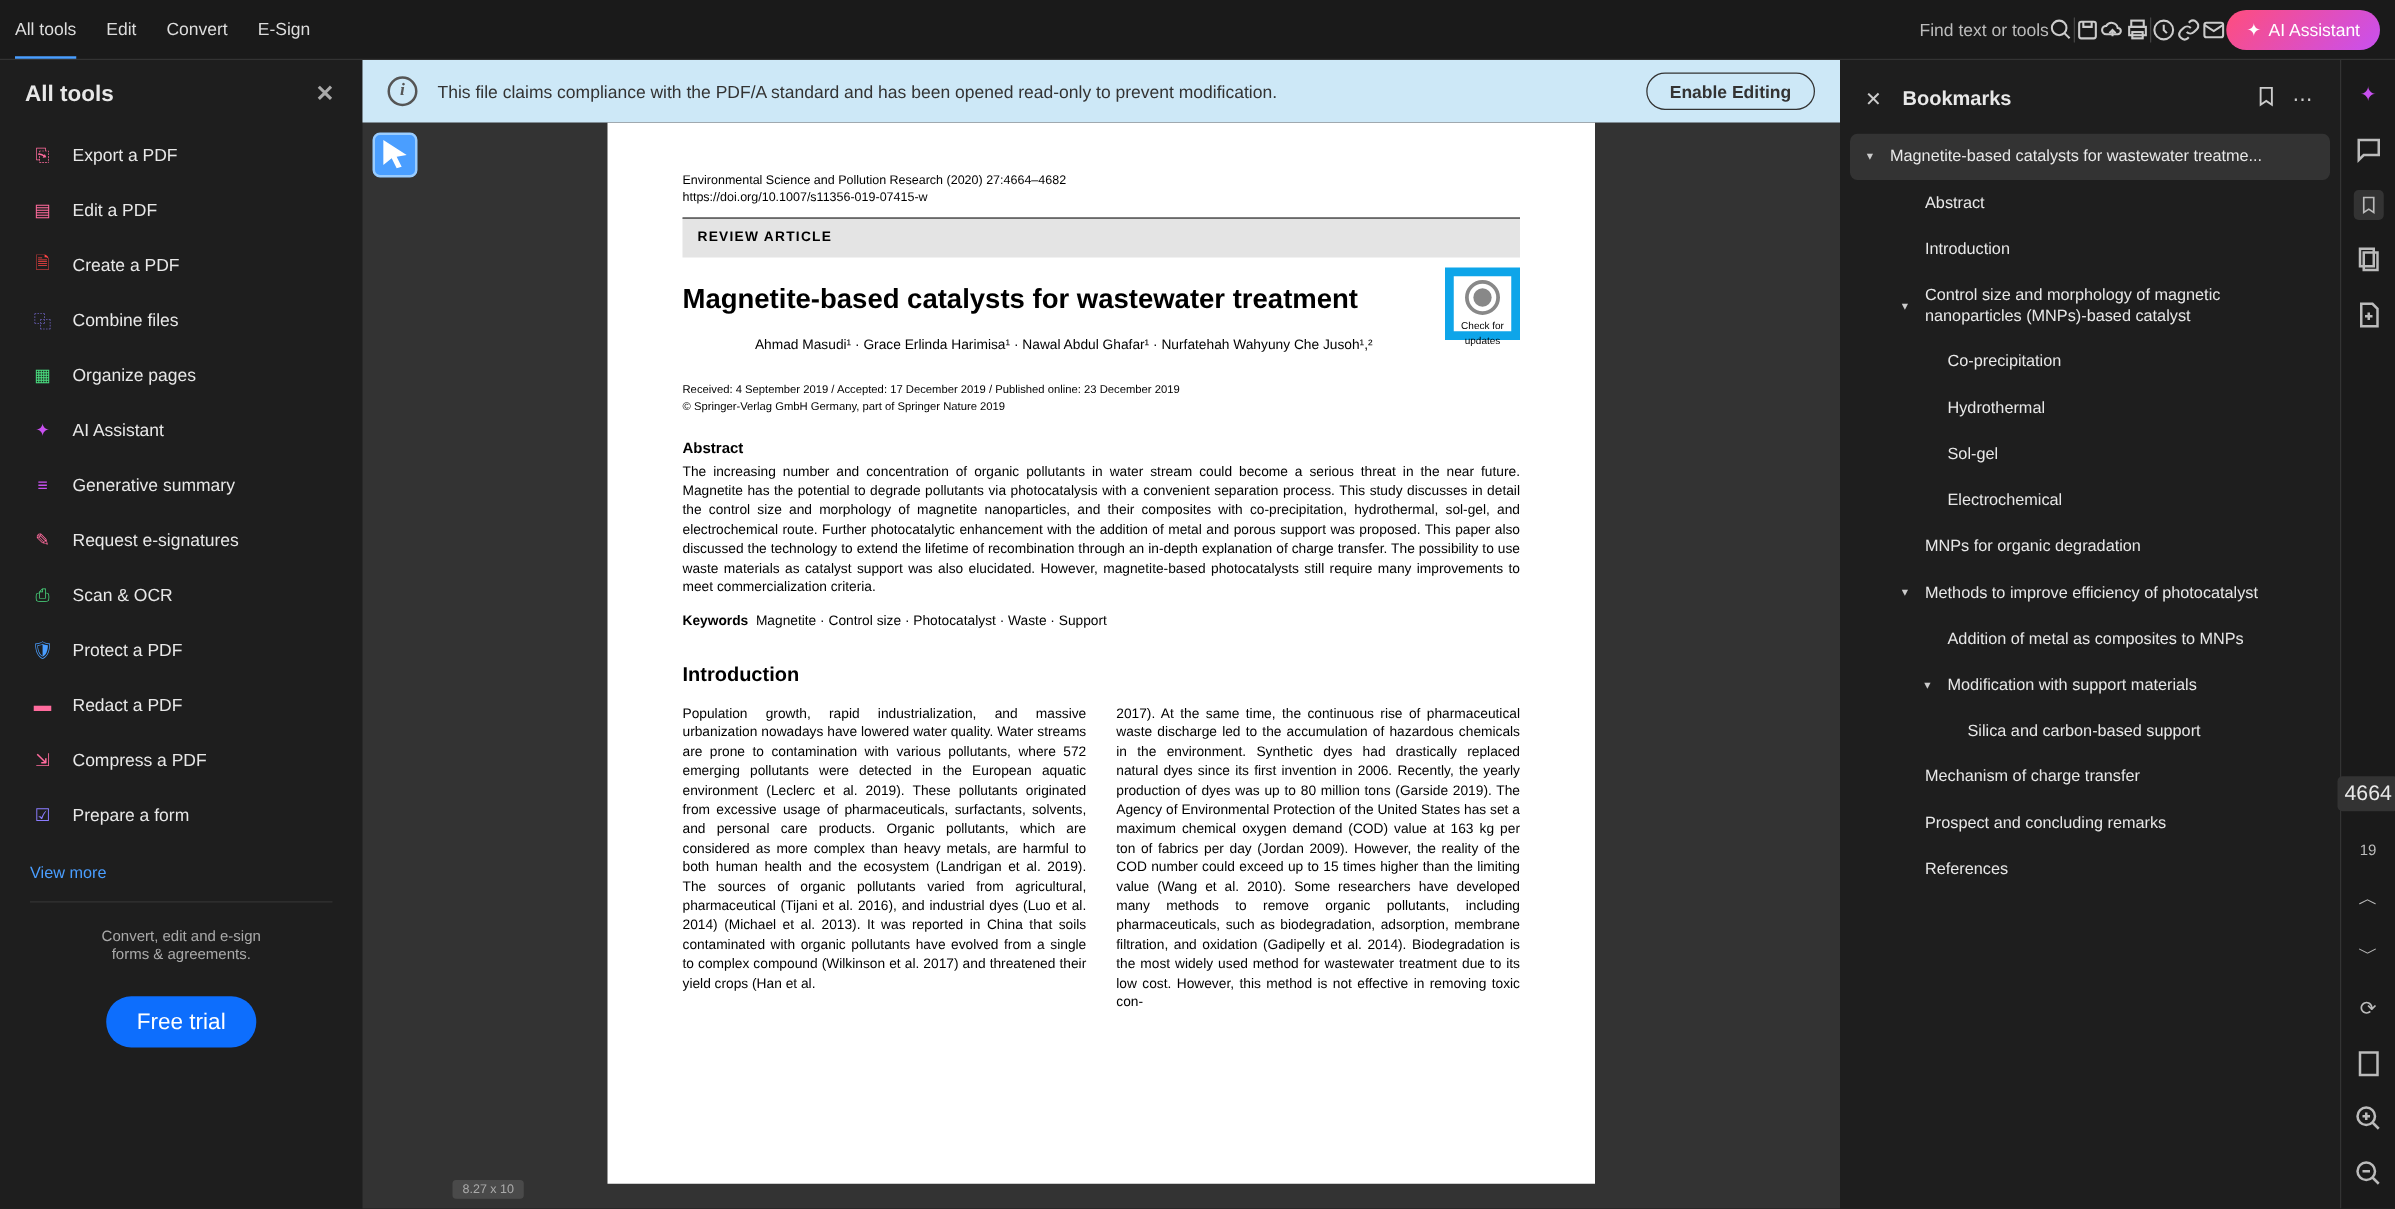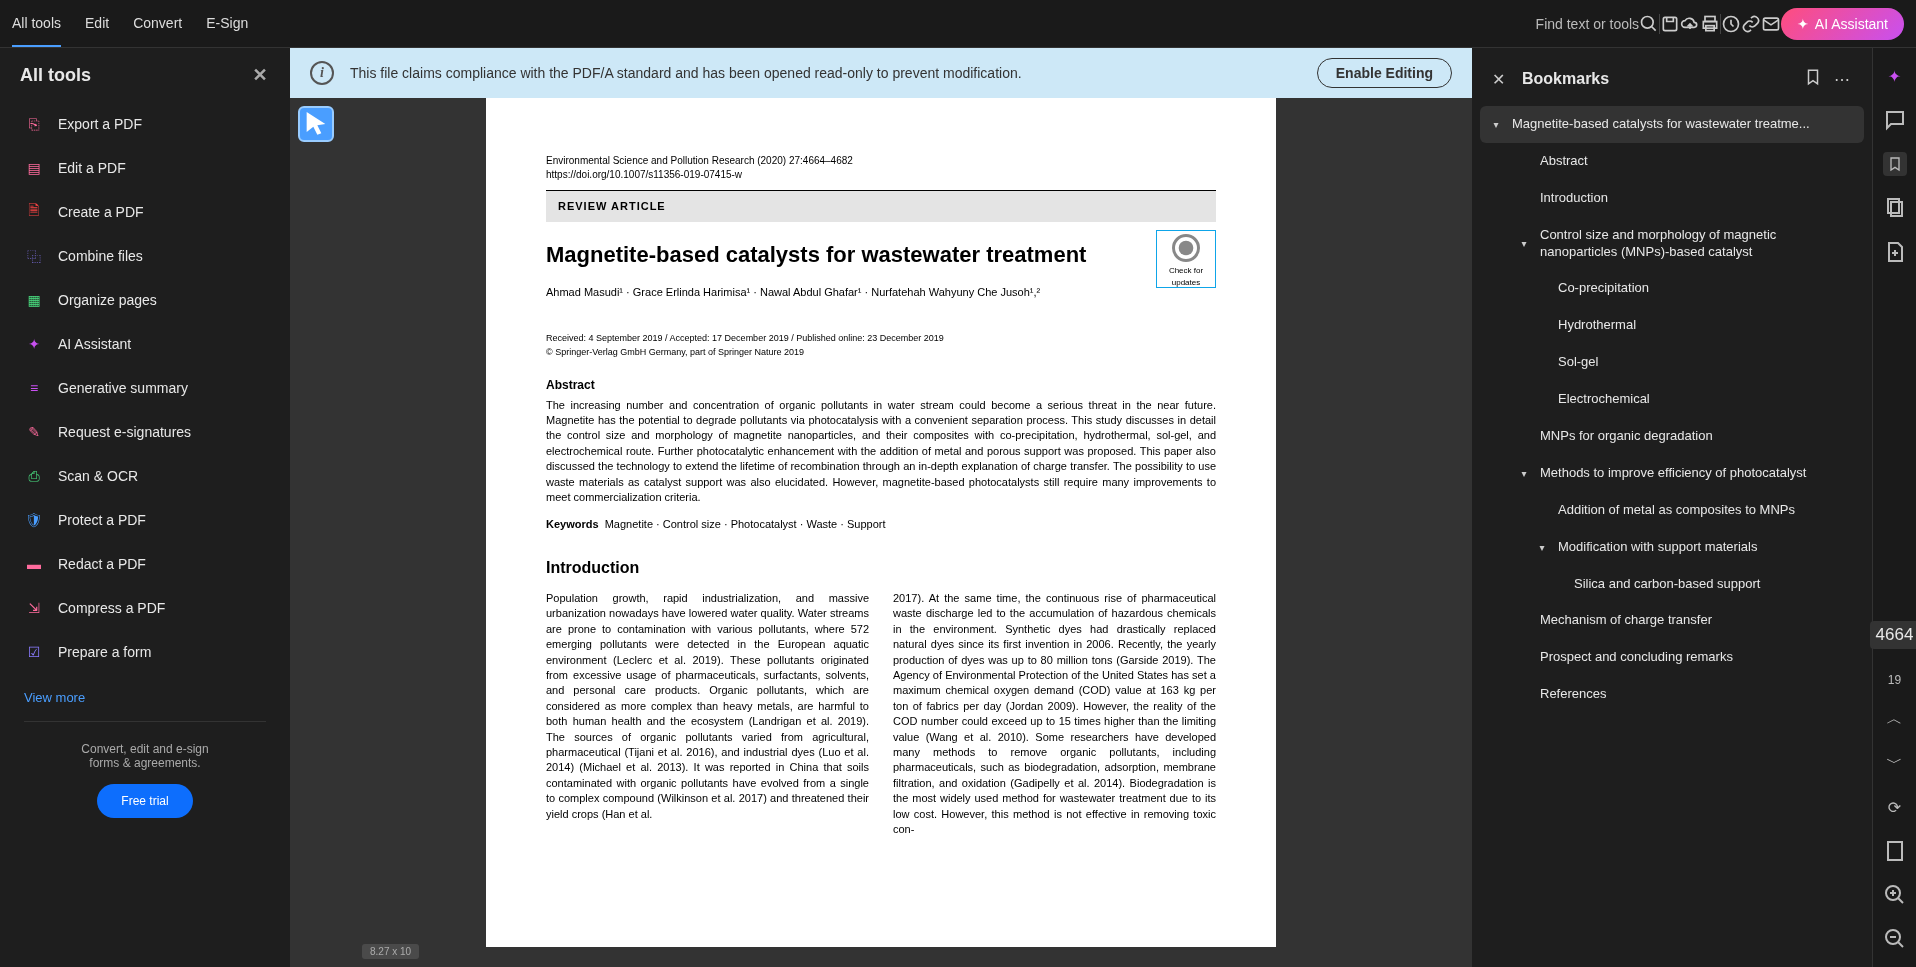--- a/index.html
+++ b/index.html
@@ -20,41 +20,41 @@
 .main { flex: 1; display: flex; overflow: hidden; }
 
 
 .left-panel { width: 290px; background: #1e1e1e; padding: 16px 12px; overflow-y: auto; position: relative; }
 .left-title { font-size: 18px; font-weight: 600; margin-bottom: 16px; display:flex; align-items:center; justify-content:space-between; padding:0 8px;}
 .tool-item { display: flex; align-items: center; gap: 14px; padding: 12px 12px; border-radius: 6px; cursor: pointer; font-size: 14px; }
 .tool-icon { width: 20px; height: 20px; display: flex; align-items: center; justify-content: center; }
 .view-more { font-size: 13px; color: #4a9eff; margin-top: 8px; cursor: pointer; padding: 8px 12px; }
 .left-divider { height: 1px; background: #333; margin: 8px 12px; }
 .left-footer { text-align: center; font-size: 12px; color: #aaa; margin-top: 20px; }
-.free-trial-btn { background: #0d6efd; color: #fff; padding: 10px 24px; border-radius: 20px; margin: 14px auto 0; display: inline-block; cursor: pointer; font-size:12px; }
+.free-trial-btn { background: #0d6efd; color: #fff; padding: 10px 24px; border-radius: 20px; margin: 27px auto 0; display: inline-block; cursor: pointer; font-size:18px; }
 .close-x { width:20px; text-align:center; cursor:pointer; color:#aaa; }
 
 
 .doc-area { flex: 1; background: #333; display: flex; flex-direction: column; position: relative; }
 .info-banner { background: #cde8f7; color: #333; display: flex; align-items: center; padding: 10px 20px; gap: 16px; font-size: 14px; }
 .info-icon { width: 24px; height: 24px; border: 2px solid #555; border-radius: 50%; display: flex; align-items: center; justify-content: center; font-weight: bold; color: #555; font-style: italic; font-family: serif; }
 .enable-btn { border: 1px solid #333; border-radius: 16px; padding: 6px 18px; cursor: pointer; font-size:14px; font-weight:600; }
 .doc-scroll { flex: 1; overflow: auto; display: flex; justify-content: center; padding: 0 0 20px 0; position:relative; }
 .left-doc-tools { position: absolute; left: 8px; top: 8px; }
 .cursor-tool { width: 36px; height: 36px; background: #4a9eff; border-radius: 6px; display: flex; align-items: center; justify-content: center; color:#fff; border:2px solid #9cf; }
-.page { width: 790px; background: #fff; color: #000; font-family: Georgia, 'Times New Roman', serif; padding: 56px 60px; font-size: 11px; line-height: 1.4; }
+.page { width: 790px; background: #fff; color: #000; font-family: Georgia, 'Times New Roman', serif; padding: 40px 60px; font-size: 11px; line-height: 1.4; }
 .journal-line { font-size: 10px; }
 .doi-line { font-size: 10px; margin-bottom: 8px; }
 .review-badge-row { background: #e4e4e4; padding: 8px 12px; margin-bottom: 10px; position:relative; }
 .review-badge { font-size: 11px; letter-spacing: 1px; font-weight:600;text-align:center; }
 .hr-top { border:none; border-top:1.5px solid #000; margin: 4px 0 0 0;}
-.check-updates { float:right; width:60px; height:58px; border:1px solid #0ea5e9; text-align:center; font-size:8px; padding-top:3px; margin-top: -2px; }
+.check-updates { float:right; width:60px; height:58px; border:7px solid #0ea5e9; text-align:center; font-size:8px; padding-top:3px; margin-top: -2px; }
 .check-circle { width:28px; height:28px; border:3px solid #888; border-radius:50%; margin:0 auto 3px; display:flex; align-items:center; justify-content:center; }
 .paper-title { font-size: 22px; font-weight: bold; margin: 18px 0 14px 0; font-family: Arial, sans-serif; }
-.authors { font-size: 11px; margin-bottom: 31px; }
+.authors { font-size: 11px; margin-bottom: 20px; text-align: center; }
 .received { font-size: 9px; margin-bottom: 2px; }
 .copyright { font-size: 9px; margin-bottom: 18px; }
 .section-h { font-weight: bold; font-size: 12px; margin-bottom: 4px; font-family: Arial, sans-serif;}
 .abstract-text { text-align: justify; font-size: 11px; margin-bottom: 12px; }
 .keywords { font-size: 11px; margin-bottom: 24px; }
 .intro-h { font-size: 16px; font-weight: bold; margin-bottom: 12px; font-family: Arial, sans-serif; }
 .two-col { display: flex; gap: 24px; }
 .col { flex: 1; text-align: justify; font-size: 11px; }
 .dim-label { position:absolute; bottom:8px; left:72px; background:#555; color:#ddd; padding:2px 8px; font-size:10px; border-radius:3px; opacity:0.7;}
 

